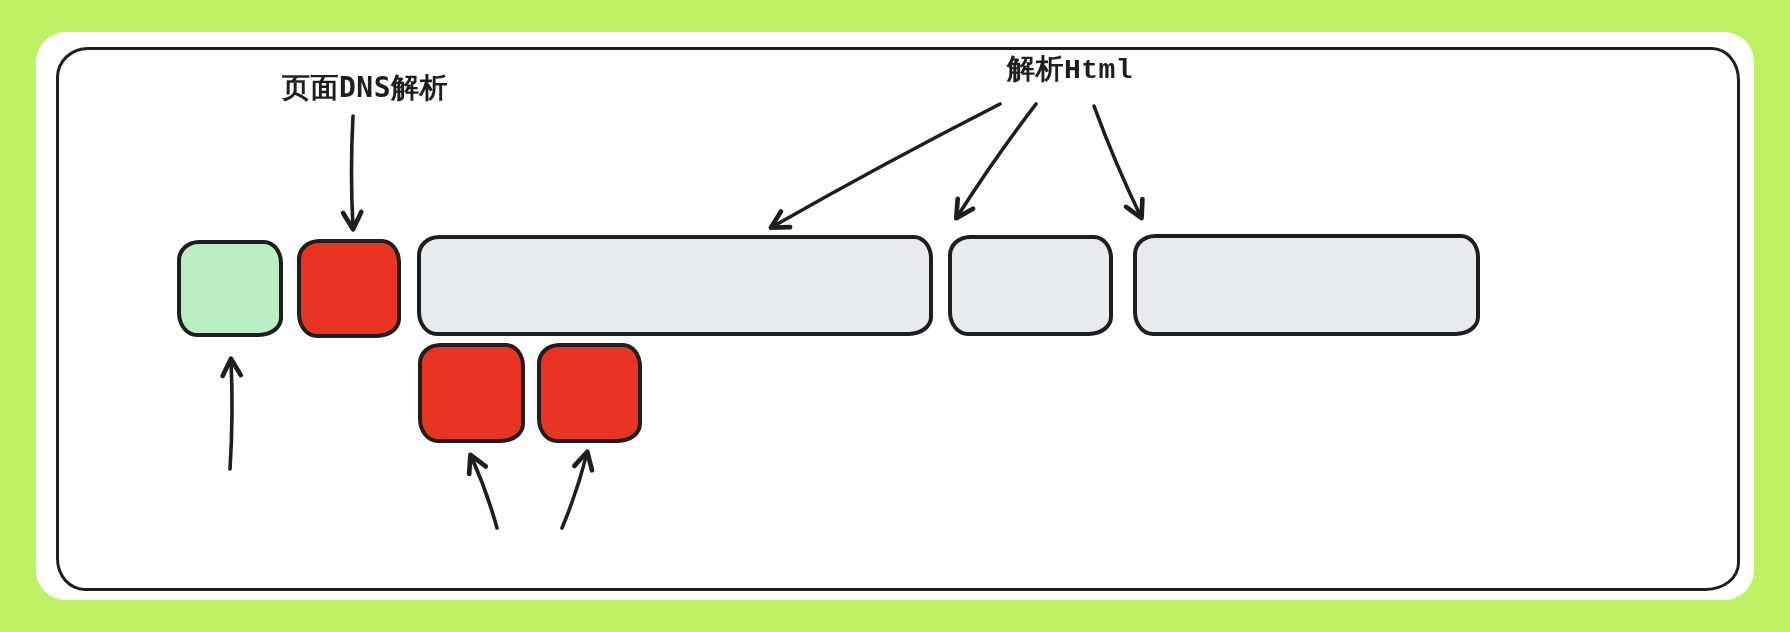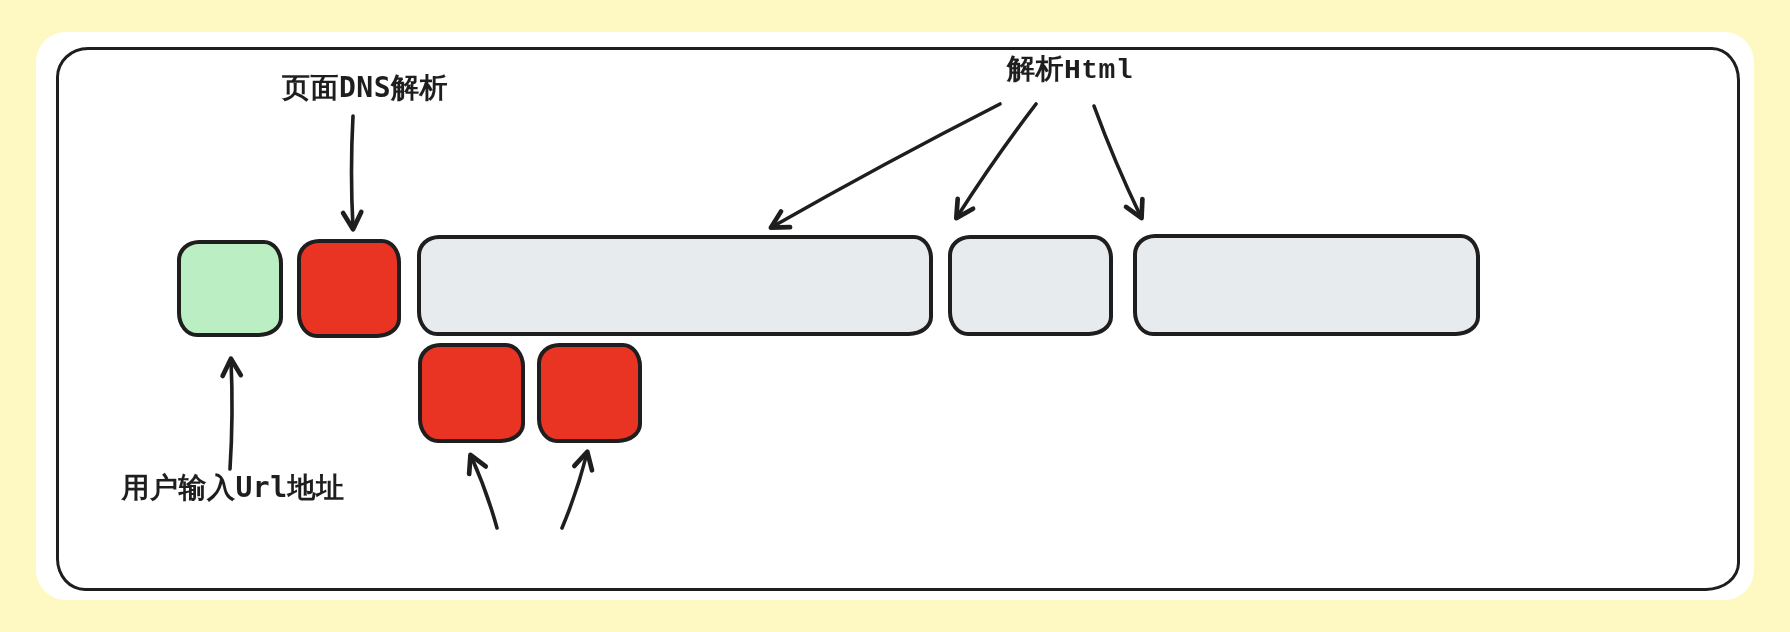--- a/index.html
+++ b/index.html
@@ -1,19 +1,19 @@
 <!DOCTYPE html>
 <html><head>
 <meta charset="utf-8">
 <style>
   html,body{margin:0;padding:0;background:#000;}
   .stage{
     position:relative;
     width:1790px;height:632px;
-    background:#fef9c3;
+    background:#bef264;
     overflow:hidden;
     font-family:"DejaVu Sans Mono","DejaVu Sans","Liberation Sans",sans-serif;
   }
   .card{
     position:absolute;
     left:36px;top:32px;width:1718px;height:568px;
     background:#ffffff;
     border-radius:30px;
   }
   .inner-border{
@@ -59,21 +59,20 @@
   <div class="box" style="left: 177px; top: 240px; width: 106px; height: 97px; background: rgb(188, 238, 195);"></div>
   <div class="box" style="left: 297px; top: 239px; width: 104px; height: 99px; background: rgb(233, 51, 35);"></div>
   <div class="box" style="left: 417px; top: 235px; width: 516px; height: 101px; background: rgb(232, 235, 237);"></div>
   <div class="box" style="left: 948px; top: 235px; width: 165px; height: 101px; background: rgb(232, 235, 237);"></div>
   <div class="box" style="left: 1133px; top: 234px; width: 347px; height: 102px; background: rgb(232, 235, 237);"></div>
   <div class="box" style="left: 418px; top: 343px; width: 107px; height: 100px; background: rgb(233, 51, 35);"></div>
   <div class="box" style="left: 537px; top: 343px; width: 105px; height: 100px; background: rgb(233, 51, 35);"></div>
 
   <div class="lbl" style="left: 365px; top: 88px;">页面DNS解析</div>
   <div class="lbl" style="left: 1070px; top: 69px; font-family: Liberation Mono, monospace;">解析Html</div>
-  <div class="lbl" style="left: 233px; top: 488px;">用户输入Url地址</div>
 
   <svg id="arrow-layer" viewBox="0 0 1790 632" xmlns="http://www.w3.org/2000/svg">
     <defs>
       <marker id="ah" markerUnits="userSpaceOnUse" markerWidth="26" markerHeight="26" viewBox="0 0 20 20" refX="15" refY="10" orient="auto">
         <path d="M3,3 L16,10 L3,17" fill="none" stroke="#1e1e1e" stroke-width="3.2" stroke-linecap="round" stroke-linejoin="round"></path>
       </marker>
     </defs>
   <path d="M 353 116 Q 350 172 353 228" marker-end="url(#ah)"></path>
       <path d="M 1000 104 Q 884.5756292722886 162.85970304131544 772 227" marker-end="url(#ah)"></path>
       <path d="M 1036 104 Q 994.041282457946 158.78107357679406 957 217" marker-end="url(#ah)"></path>

